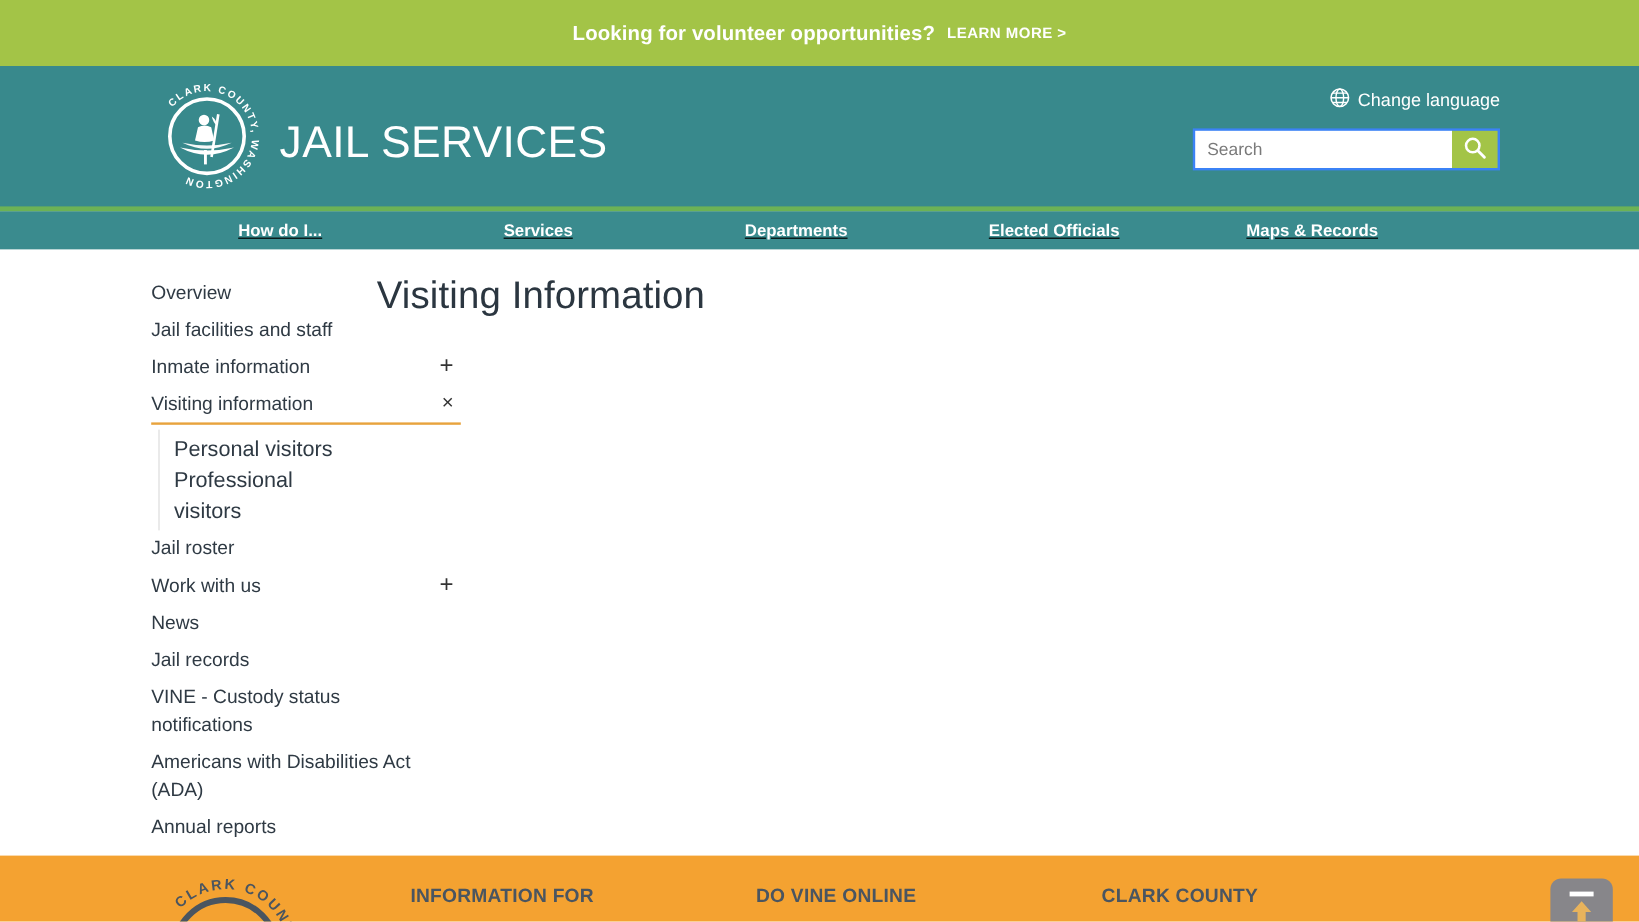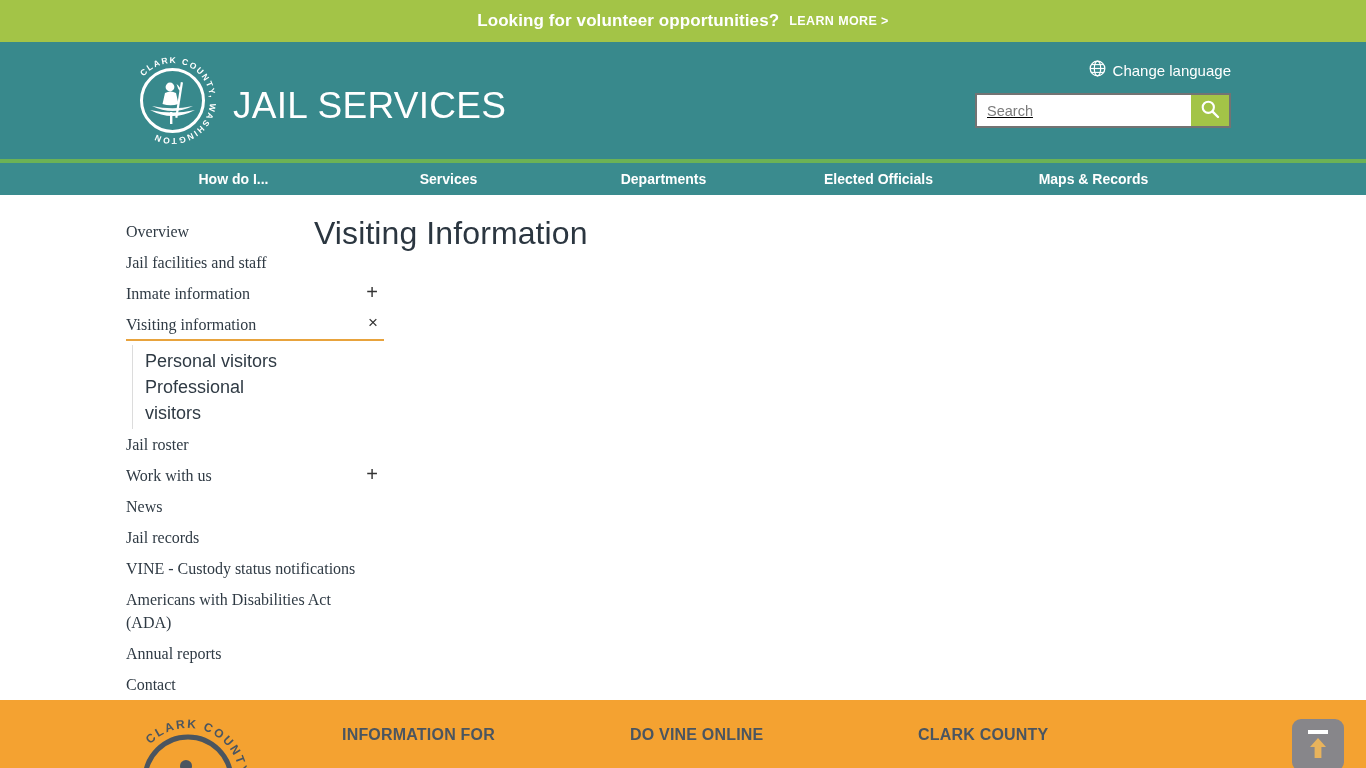--- a/index.html
+++ b/index.html
@@ -9,21 +9,21 @@
     padding: 0;
     width: 1366px;
     height: 768px;
     overflow: hidden;
     font-family: "Liberation Sans", sans-serif;
     background: #ffffff;
   }
 
   
   .promo-banner {
-    height: 42px;
+    height: 55px;
     background: #a2c council;
     background: #a4c council;
     background: #a3c44a;
     background: #a4c council;
     background: #a3c council;
     background: #a4c64b;
     background: #a3c council;
     background: #a4c council;
     background: #a3c74a;
     background: #a4c council;
@@ -74,43 +74,42 @@
     color: #ffffff;
     font-size: 37px;
     font-weight: 400;
     letter-spacing: 0.3px;
     white-space: nowrap;
     padding-top: 10px;
   }
 
   .header-right {
     position: absolute;
-    right: 135px;
+    right: 116px;
     top: 18px;
     width: 256px;
   }
   .change-language {
     display: flex;
     align-items: center;
     justify-content: flex-end;
     gap: 7px;
     color: #ffffff;
     font-size: 15px;
     cursor: pointer;
     margin-bottom: 13px;
   }
   .globe-icon { display: block; }
 
   .search-wrap {
     display: flex;
     height: 35px;
     width: 256px;
-    background: #737373;
+    background: #3b82f6;
     padding: 2px;
-    text-decoration: underline;
   }
   .search-input {
     flex: 1;
     border: none;
     outline: none;
     background: #ffffff;
     padding: 0 10px;
     font-size: 14.5px;
     color: #555;
     font-family: "Liberation Sans", sans-serif;
@@ -127,20 +126,21 @@
     padding: 0;
   }
 
   
   .main-nav {
     height: 32px;
     background: #3a8b8e;
     display: flex;
     align-items: center;
     padding-left: 126px;
+    text-decoration: underline;
   }
   .nav-item {
     color: #ffffff;
     font-size: 14px;
     font-weight: 700;
     text-decoration: none;
     cursor: pointer;
     white-space: nowrap;
     text-align: center;
   }
@@ -172,21 +172,20 @@
   .side-link-row.active {
     border-bottom: 2px solid #e8a33d;
     padding-bottom: 3px;
     margin-bottom: 4px;
   }
   .side-link-label {
     color: #2f3a44;
     font-size: 16px;
     line-height: 23px;
     max-width: 230px;
-    font-family: Liberation Serif, serif;
   }
   .toggle-plus, .toggle-close {
     color: #333;
     font-size: 20px;
     line-height: 20px;
     font-weight: 300;
     padding-right: 6px;
     cursor: pointer;
     user-select: none;
   }

